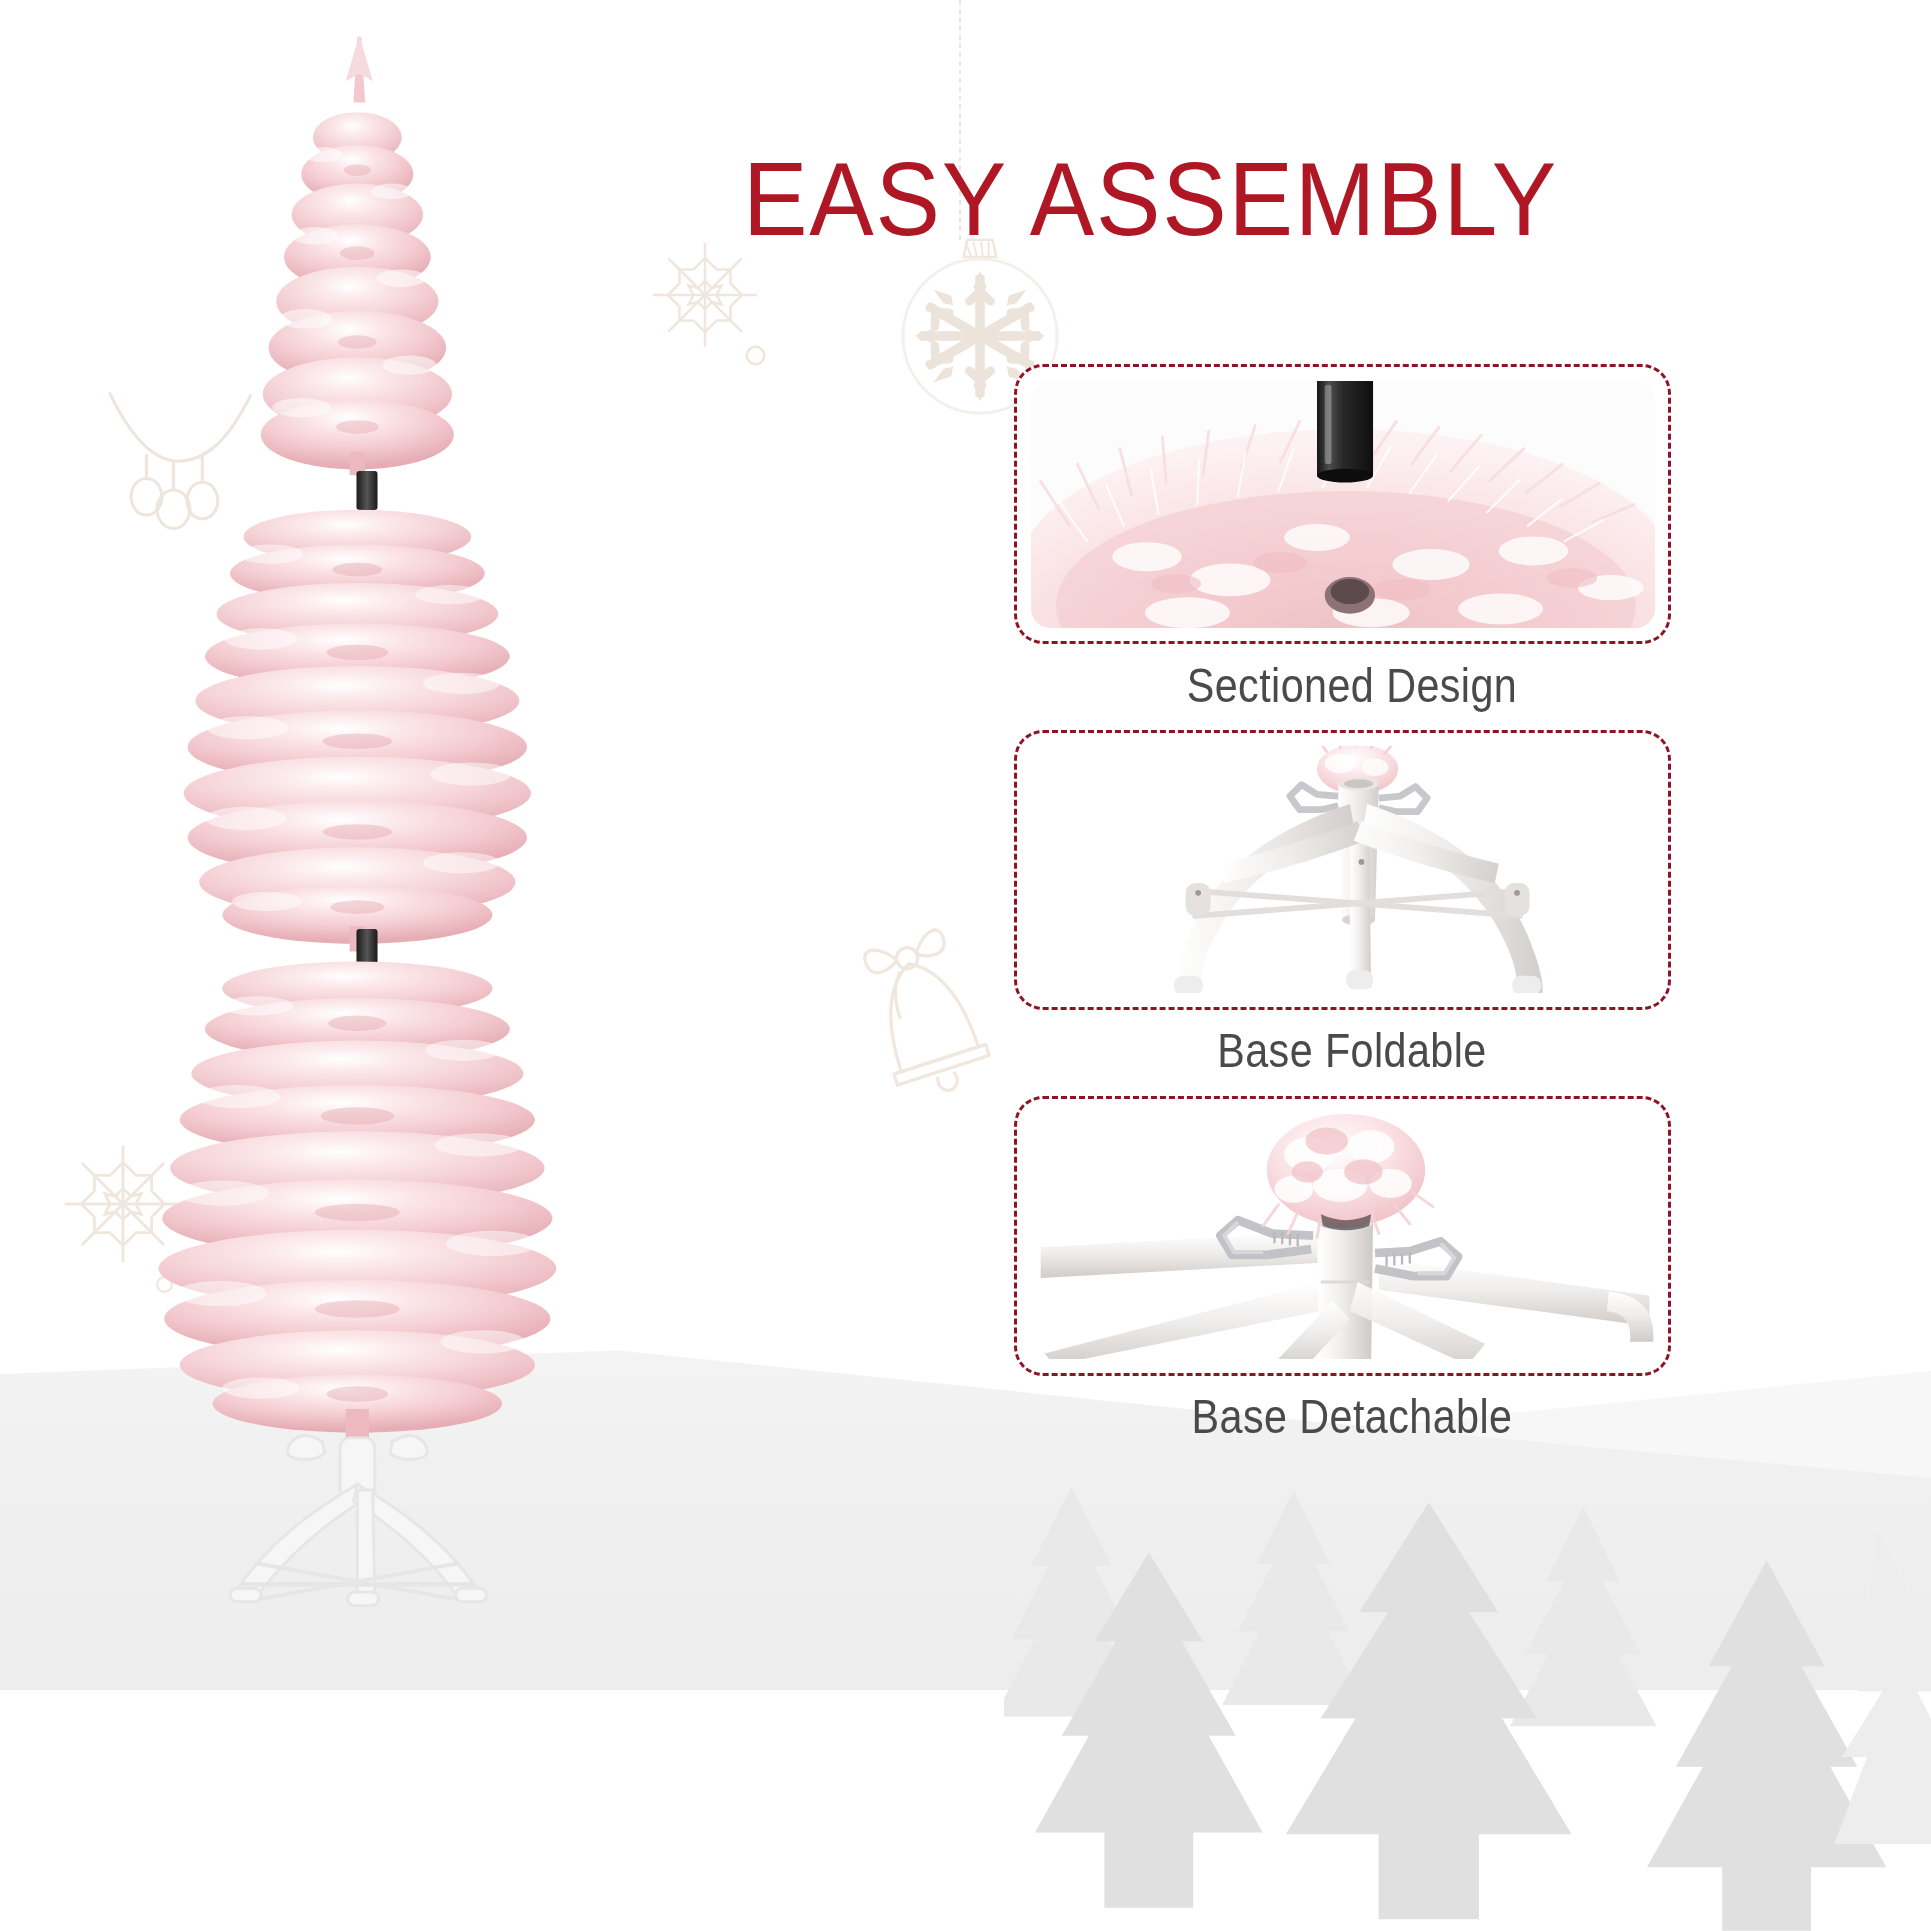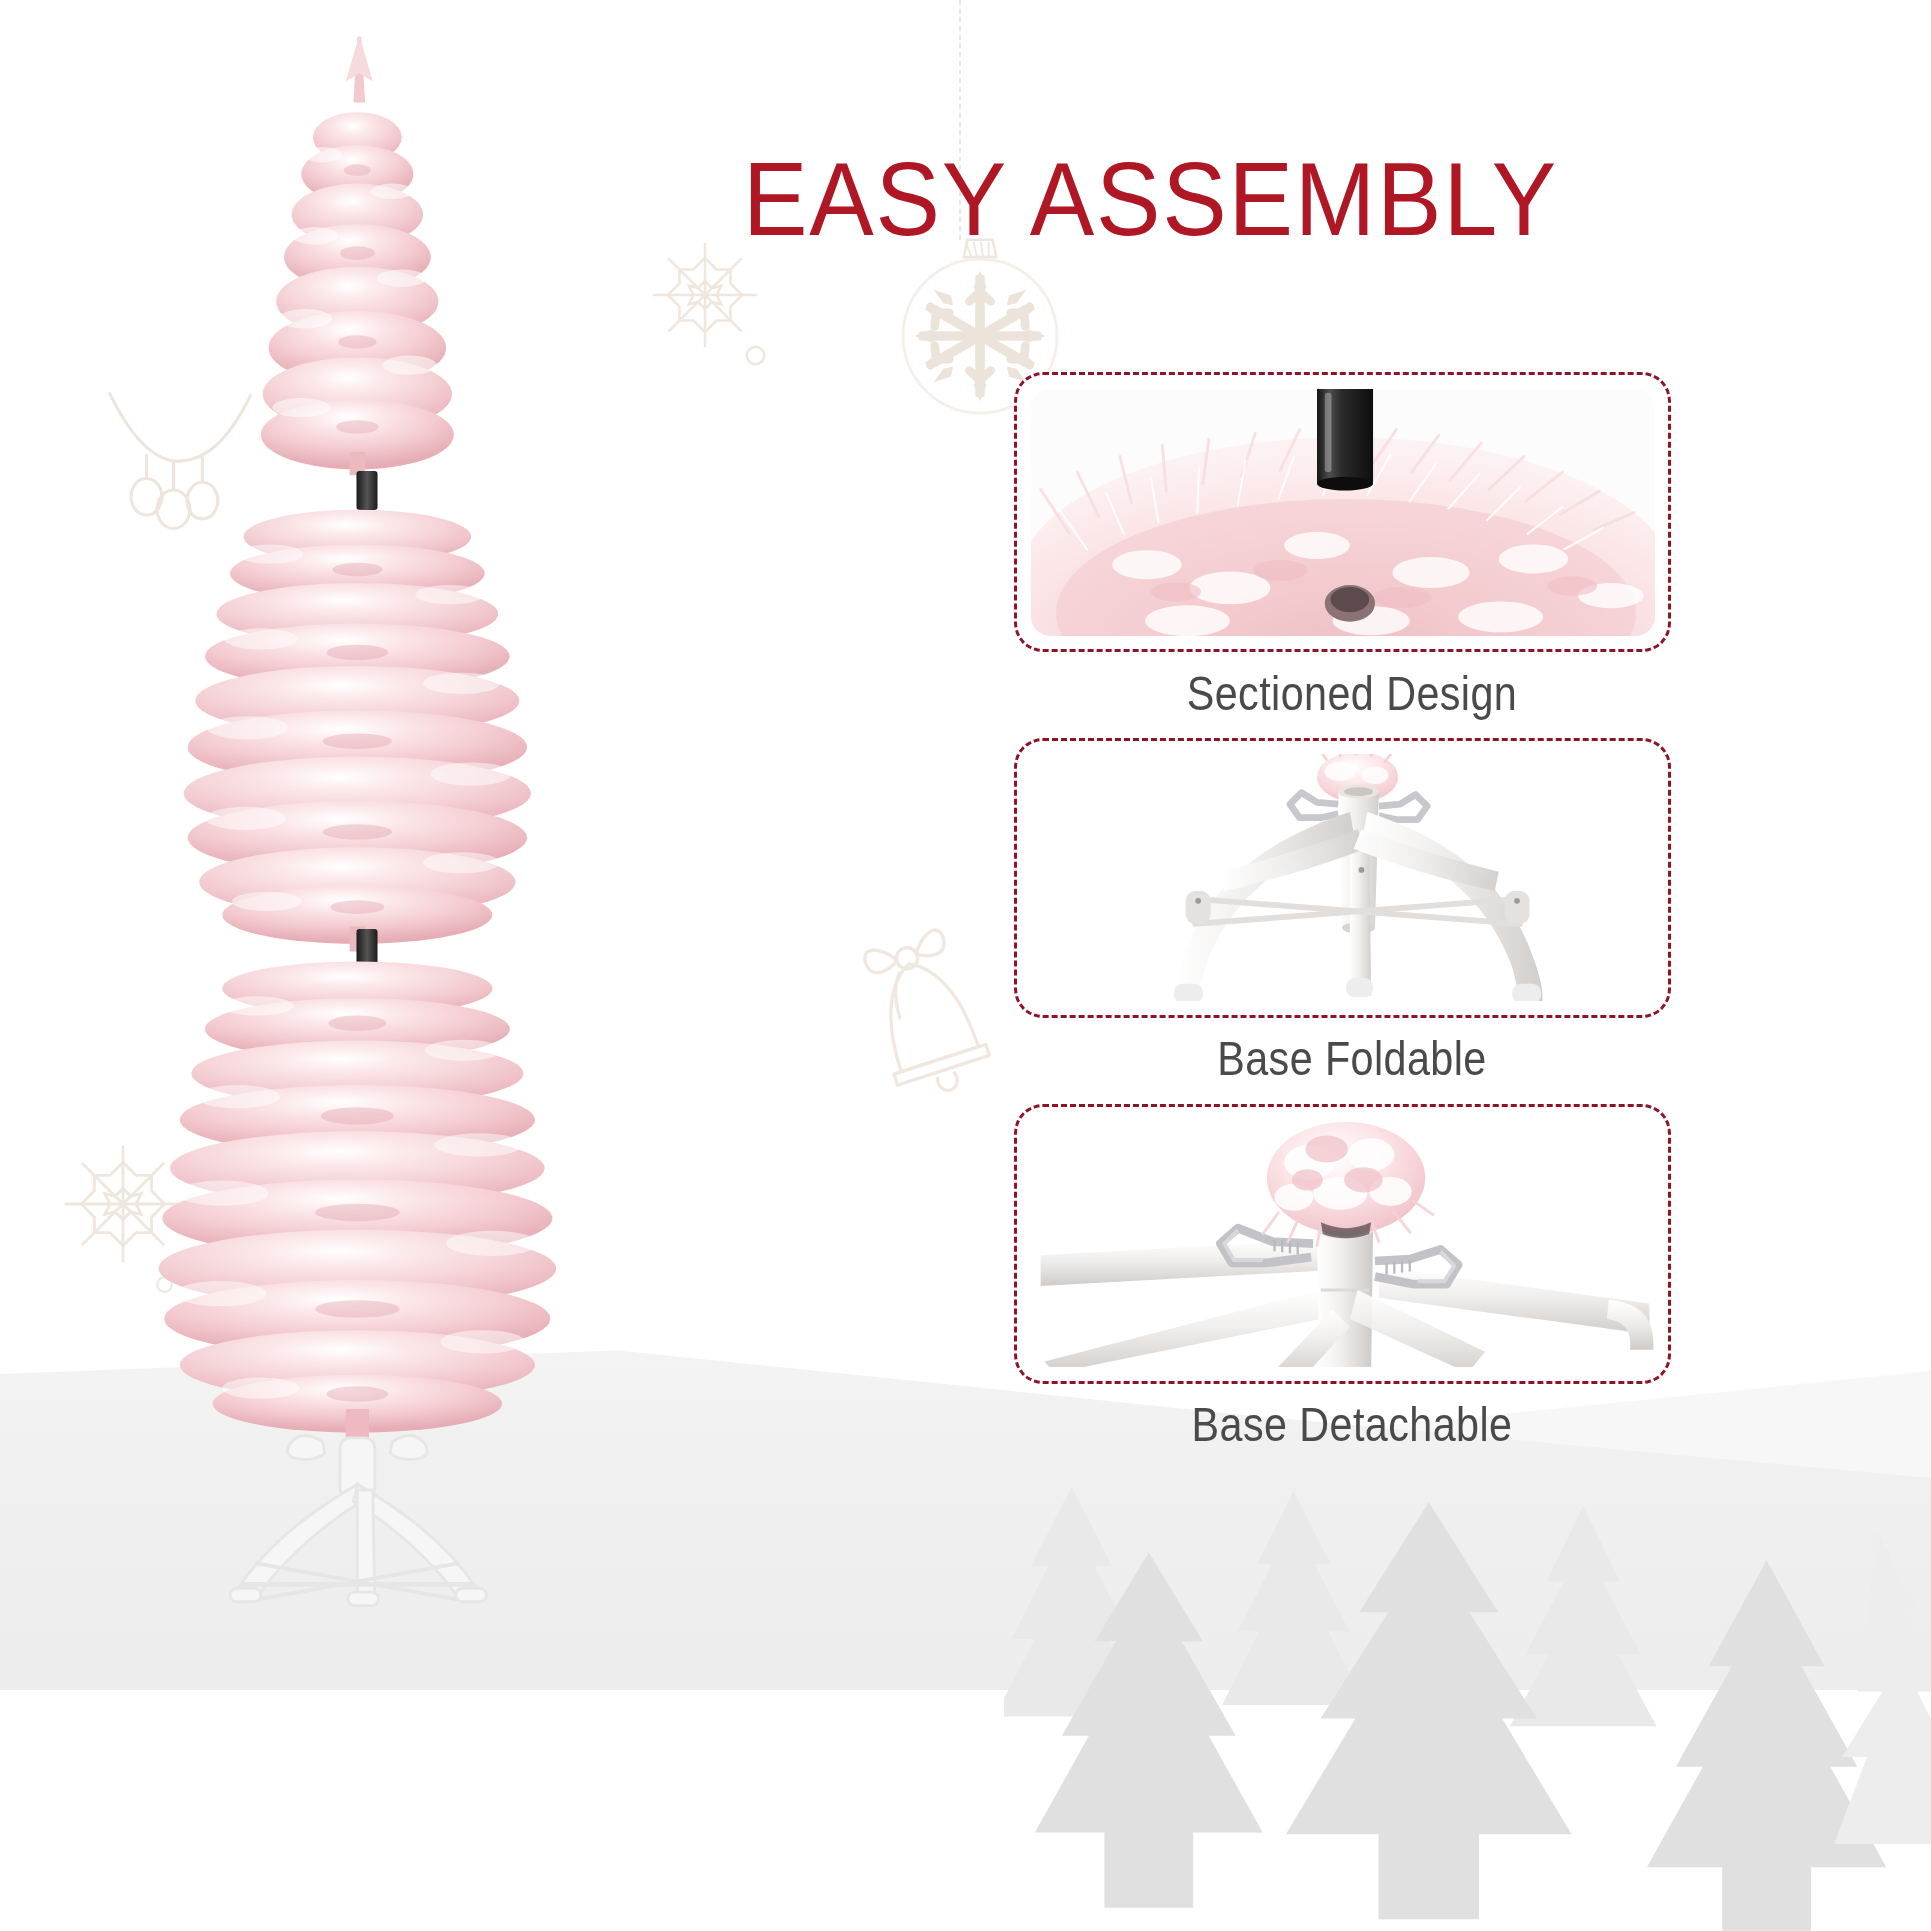--- a/index.html
+++ b/index.html
@@ -43,21 +43,21 @@
     font-weight:400;
     letter-spacing:1.9px;
     color:#b01725;
     white-space:nowrap;
     line-height:1.0;
     transform:scaleX(0.93);
     transform-origin:left top;
   }
 
   
-  .features { position:absolute; left:1014px; top:372px; width:676px; }
+  .features { position:absolute; left:1014px; top:364px; width:676px; }
   .feature { margin-bottom:17.4px; }
   .card {
     position:relative;
     width:657px; height:280px;
     border:3.9px dashed #8e1326;
     border-radius:29px;
     background:#ffffff;
     padding:13.5px;
   }
   .card-inner {

